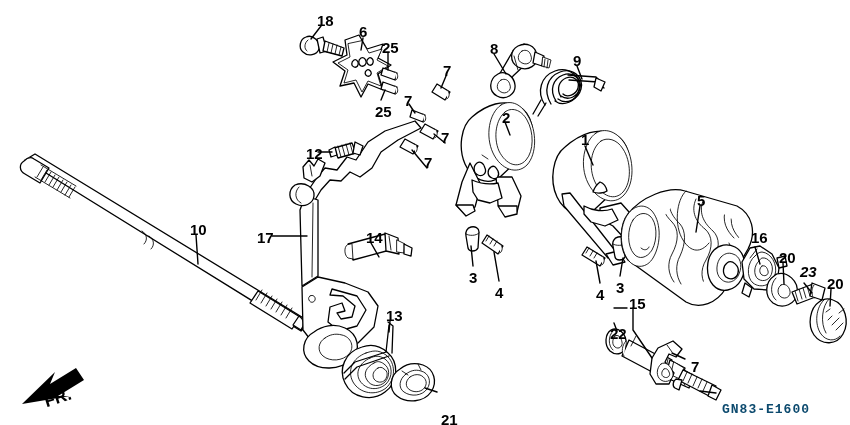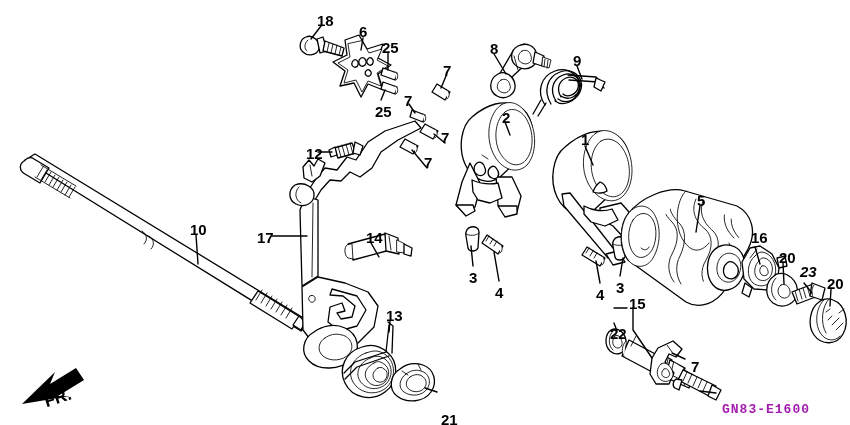--- a/index.html
+++ b/index.html
@@ -23,21 +23,21 @@
     line-height:1;
     white-space:nowrap;
     letter-spacing:0px;
   }
   .diagram-code{
     position:absolute;
     font-family:"Liberation Mono", monospace;
     font-size:13px;
     font-weight:700;
     letter-spacing:1px;
-    color:#a21caf;
+    color:#0c4a6e;
     white-space:nowrap;
   }
   .fr-label{
     position:absolute;
     font-family:"Liberation Sans", sans-serif;
     font-size:17px;
     font-weight:700;
     color:#000000;
     white-space:nowrap;
     transform:rotate(-18deg);

